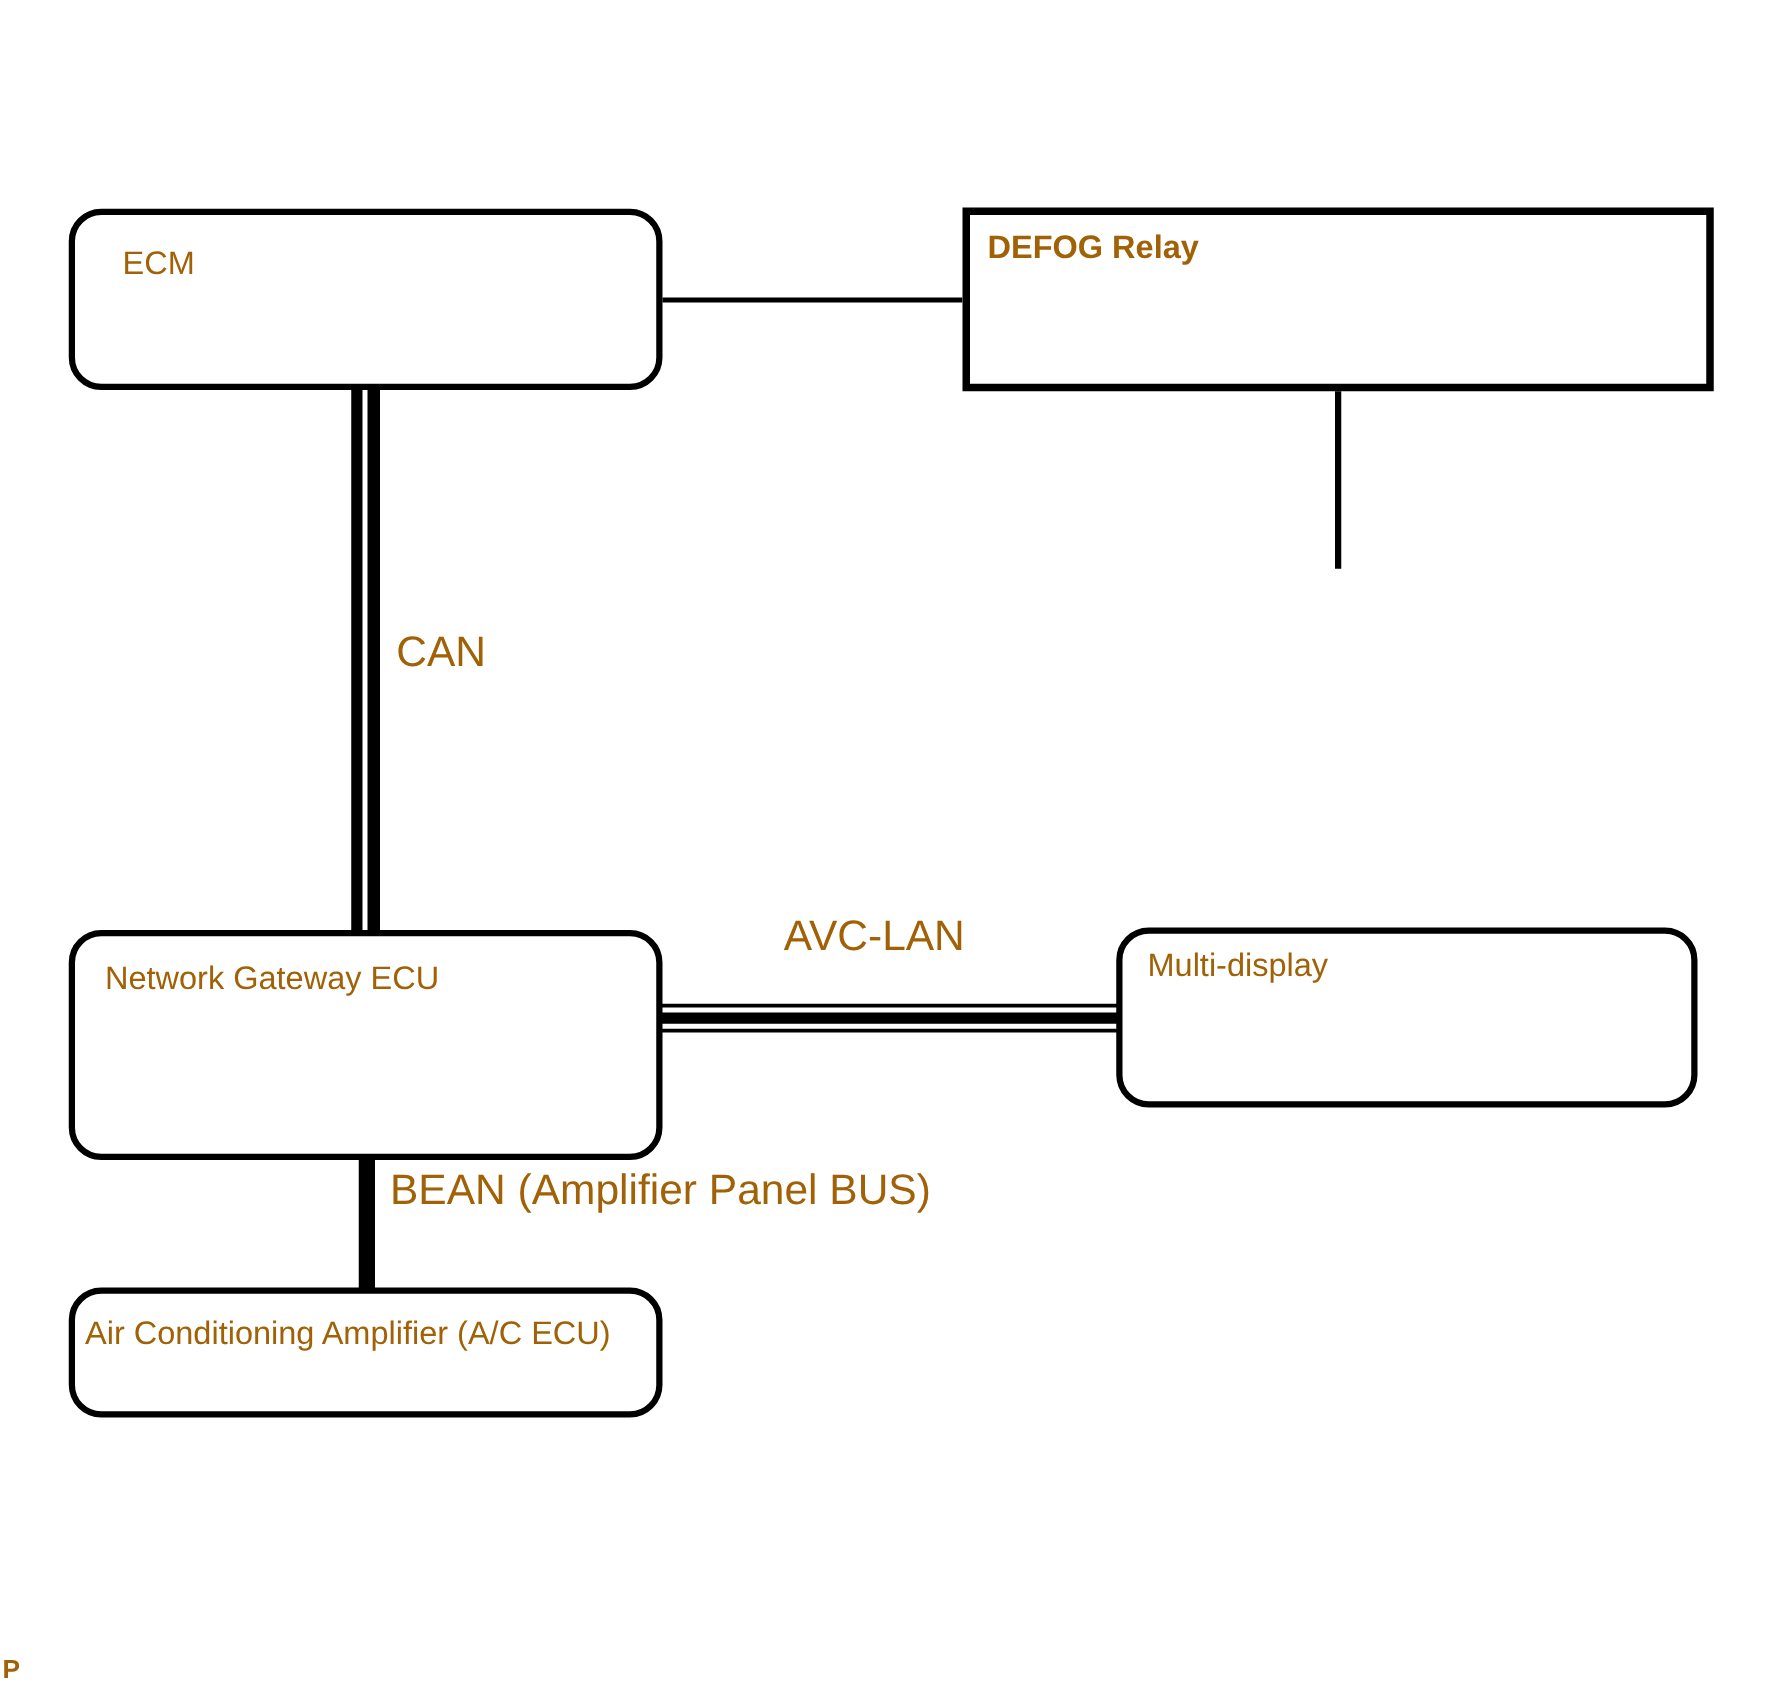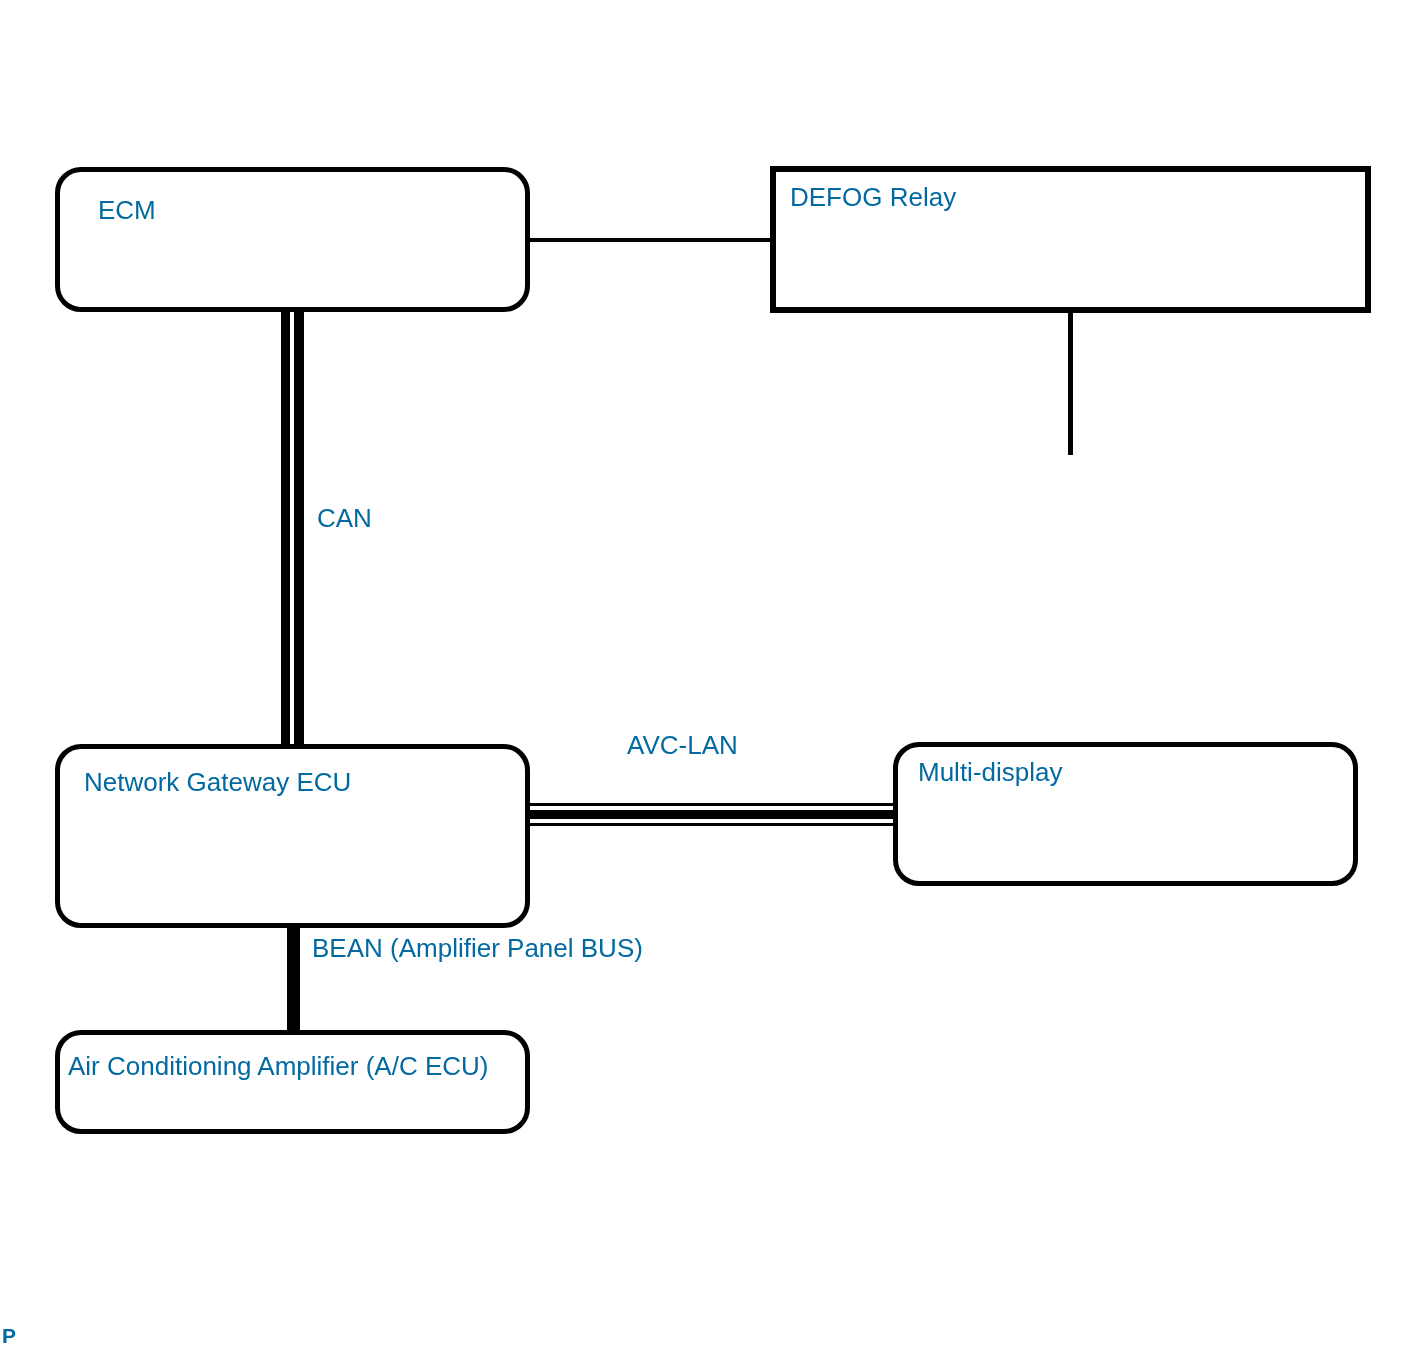--- a/index.html
+++ b/index.html
@@ -6,21 +6,21 @@
     margin: 0;
     padding: 0;
     background: #ffffff;
   }
   .canvas {
     position: relative;
     width: 1421px;
     height: 1358px;
     background: #ffffff;
     font-family: "Liberation Sans", sans-serif;
-    color: #0369a1;
+    color: #a16207;
     overflow: hidden;
   }
   .node {
     position: absolute;
     box-sizing: border-box;
     background: #ffffff;
     border: 5px solid #000000;
     font-size: 26px;
     line-height: 1.1;
     white-space: nowrap;
@@ -31,35 +31,35 @@
   .node--sharp {
     border-width: 6px;
     border-radius: 0;
   }
   .conn {
     position: absolute;
     background: #000000;
   }
   .bus-label {
     position: absolute;
-    font-size: 26px;
+    font-size: 34px;
     white-space: nowrap;
     text-align: center;
   }
   .page-letter {
     position: absolute;
     left: 2px;
     top: 1324px;
     font-size: 21px;
     font-weight: bold;
   }
 
   
   #node-ecm    { left: 55px;  top: 167px;  width: 475px; height: 145px; padding: 24px 0 0 38px; }
-  #node-defog  { left: 770px; top: 166px;  width: 601px; height: 147px; padding: 11px 0 0 14px; }
+  #node-defog  { left: 770px; top: 166px;  width: 601px; height: 147px; padding: 11px 0 0 14px; font-weight: bold; }
   #node-rwd    { left: 768px; top: 453px;  width: 603px; height: 146px; padding: 17px 0 0 16px; }
   #node-ngecu  { left: 55px;  top: 744px;  width: 475px; height: 184px; padding: 19px 0 0 24px; }
   #node-multi  { left: 893px; top: 742px;  width: 465px; height: 144px; padding: 11px 0 0 20px; }
   #node-ac     { left: 55px;  top: 1030px; width: 475px; height: 104px; padding: 17px 0 0 8px; }
 
   
   #conn-ecm-defog   { left: 530px;  top: 238px; width: 240px; height: 4px; }
   #conn-defog-rwd   { left: 1068px; top: 311px; width: 5px;   height: 144px; }
   #bus-can-line-1   { left: 281px;  top: 310px; width: 9px;   height: 436px; }
   #bus-can-line-2   { left: 294px;  top: 310px; width: 10px;  height: 436px; }

